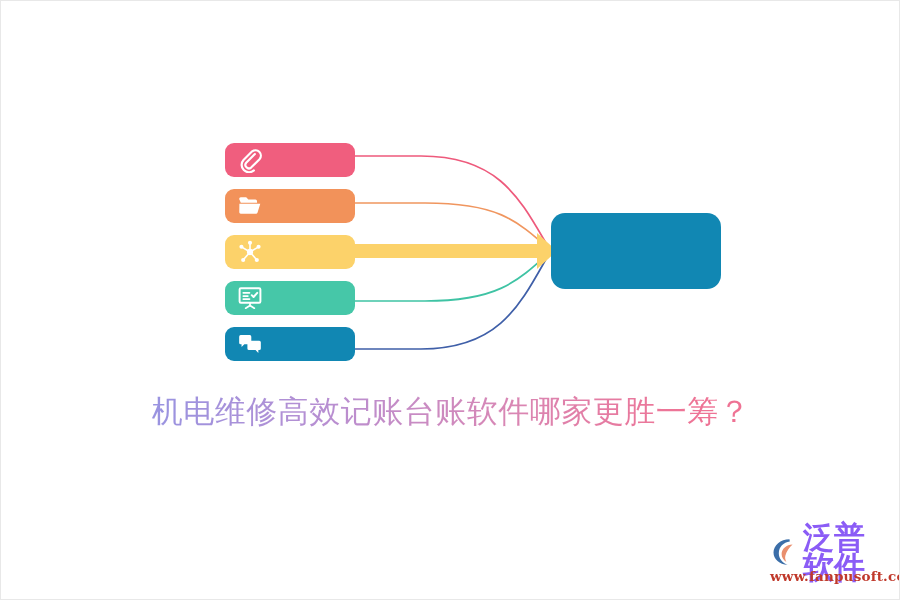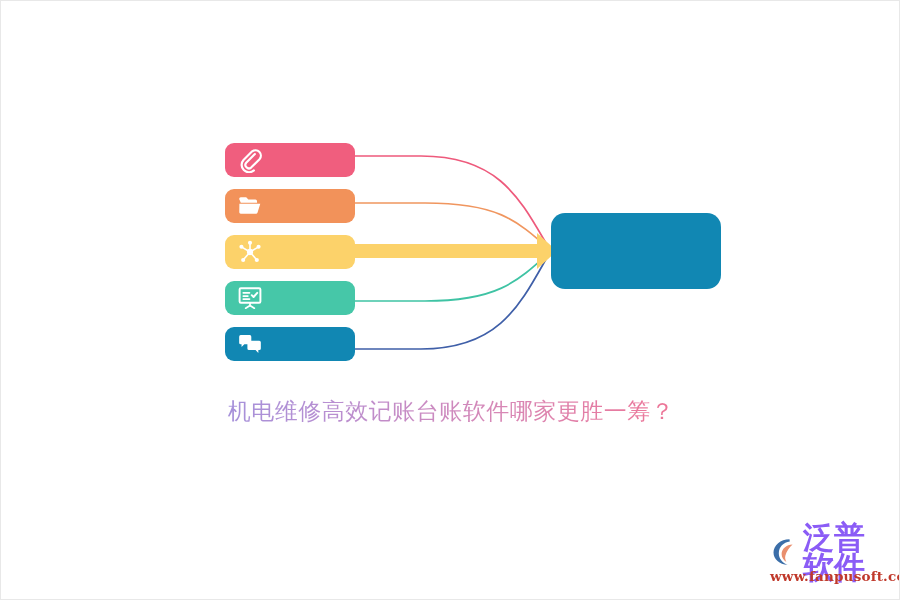--- a/index.html
+++ b/index.html
@@ -61,21 +61,21 @@
   }
 
   
   .title-block {
     position: absolute;
     left: 0;
     top: 386px;
     width: 900px;
     text-align: center;
     line-height: 48px;
-    font-size: 23px;
+    font-size: 31px;
     font-weight: 400;
     letter-spacing: 0.5px;
     font-family: "DejaVu Serif", "Liberation Serif", serif;
     background-image: linear-gradient(100deg,
         #8b9ae9 0%,
         #9a93e0 18%,
         #b78fd2 36%,
         #d887b5 56%,
         #ed7597 74%,
         #f26b8c 100%);

